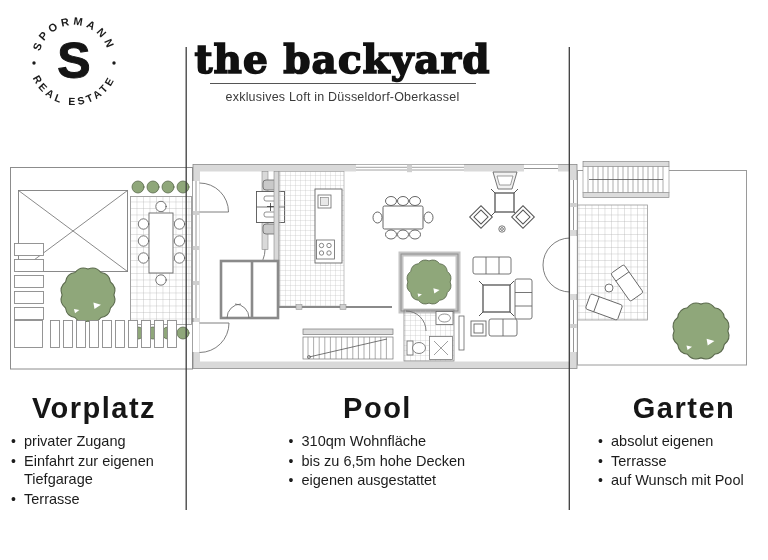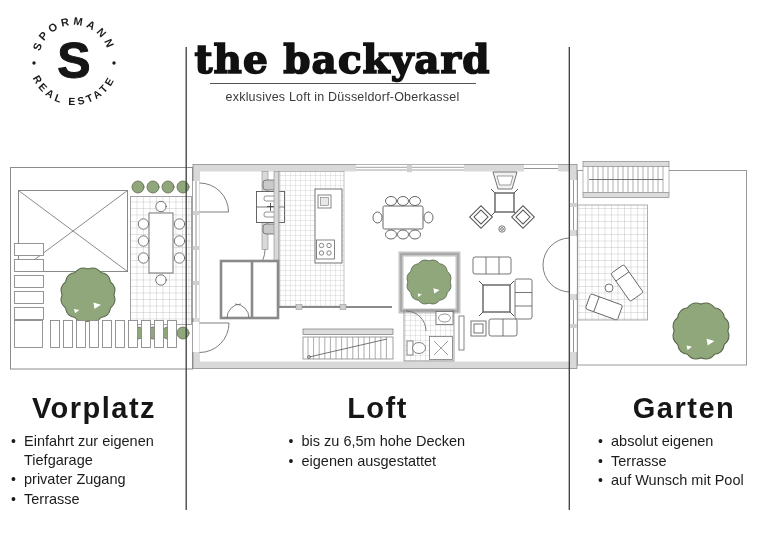--- a/index.html
+++ b/index.html
@@ -326,29 +326,30 @@
 
 <div id="header" class="abs">
   <div id="title">the backyard</div>
   <div id="rule"></div>
   <div id="subtitle">exklusives Loft in Düsseldorf-Oberkassel</div>
 </div>
 
 <div id="col-vorplatz" class="abs col">
   <h2>Vorplatz</h2>
   <ul>
+    <li>privater Zugang</li>
     <li>Einfahrt zur eigenen Tiefgarage</li>
-    <li>privater Zugang</li>
     <li>Terrasse</li>
   </ul>
 </div>
 
 <div id="col-haus" class="abs col">
-  <h2>Loft</h2>
+  <h2>Pool</h2>
   <ul>
+    <li>310qm Wohnfläche</li>
     <li>bis zu 6,5m hohe Decken</li>
     <li>eigenen ausgestattet</li>
   </ul>
 </div>
 
 <div id="col-garten" class="abs col">
   <h2>Garten</h2>
   <ul>
     <li>absolut eigenen</li>
     <li>Terrasse</li>

